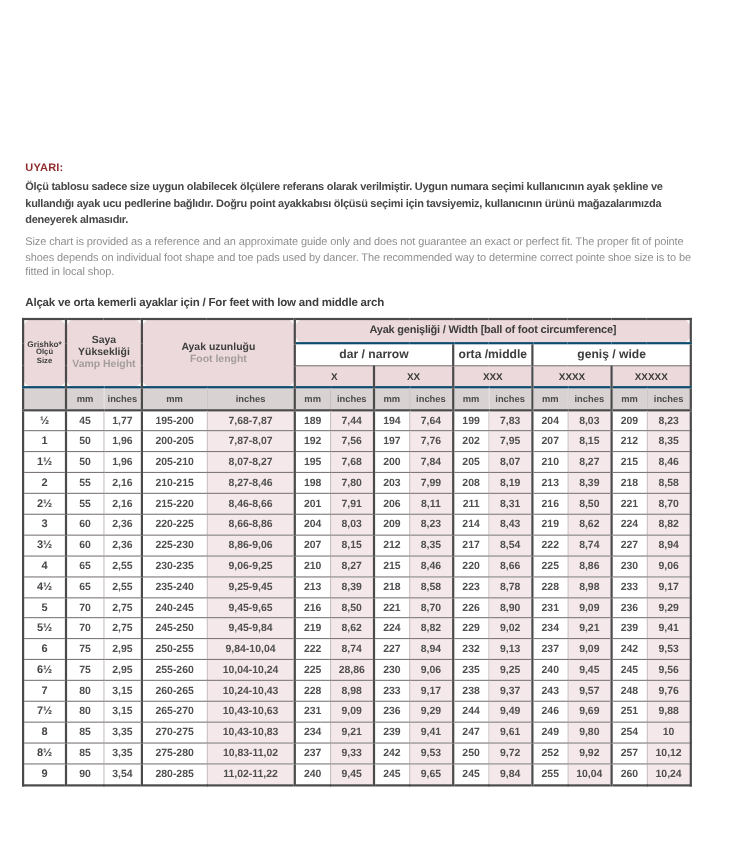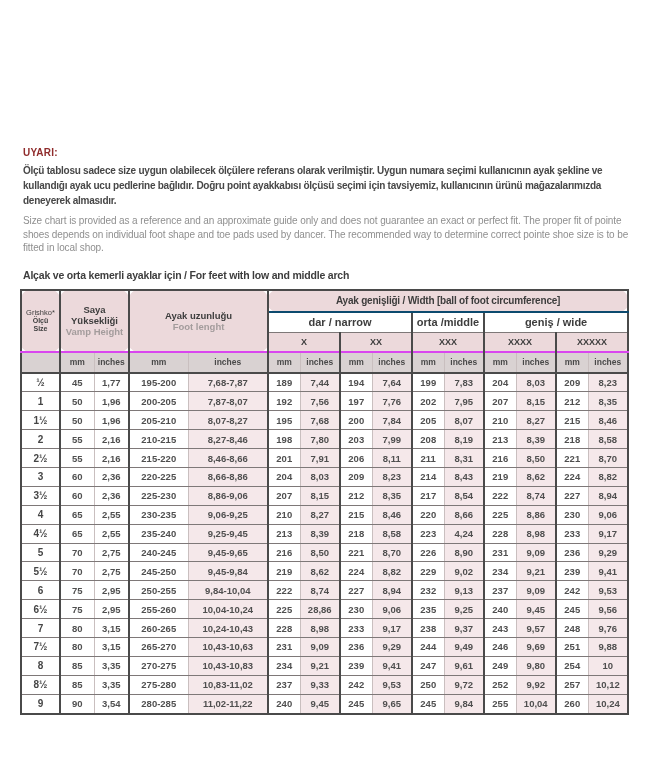--- a/index.html
+++ b/index.html
@@ -18,27 +18,27 @@
   table{border-collapse:collapse;table-layout:fixed;width:607px;margin:8px 0 0 20px;border:2px solid #4a4a4a;}
   th,td{padding:0;text-align:center;vertical-align:middle;
         border-left:1px solid #c9bfbf;border-right:1px solid #c9bfbf;
         border-top:1px solid #7e7878;border-bottom:1px solid #7e7878;
         overflow:hidden;white-space:nowrap;}
   .g{border-left:2px solid #4a4a4a;}
   tr.h1 th{height:20px;}
   tr.h2 th{height:19px;background:#ffffff;color:#3d3d3d;font-size:11px;font-weight:bold;border-top:2px solid #0c4a6e;}
   tr.h3 th{height:18px;background:#ecd9db;color:#3d3d3d;font-size:9px;font-weight:bold;border-top:1px solid #4a4a4a;}
   tr.h4 th{height:19px;background:#d9d2d2;color:#4a4a4a;font-size:8.5px;font-weight:bold;
-           border-top:2px solid #d946ef;border-bottom:2px solid #4a4a4a;}
+           border-top:2px solid #0c4a6e;border-bottom:2px solid #4a4a4a;}
   .pinkhead{background:#ecd9db;border-radius:9px;}
   .width-title{color:#3d3d3d;font-size:10px;font-weight:bold;letter-spacing:-0.2px;}
   .hcell .tr-line{color:#3d3d3d;font-size:9.5px;font-weight:bold;line-height:11px;white-space:normal;}
   .hcell .en-line{color:#a39c9c;font-size:9.5px;font-weight:bold;line-height:11px;white-space:normal;}
   .size-head div{line-height:8px;color:#3d3d3d;}
-  .size-head .brand{font-size:7.5px;font-weight:normal;}
+  .size-head .brand{font-size:7.5px;font-weight:bold;}
   .size-head .sub{font-size:7px;font-weight:bold;}
   tbody td{height:17.9px;font-size:9.5px;font-weight:bold;color:#4f4f4f;background:#ffffff;}
   tbody td.tint{background:#f5e8ea;}
   tbody td.size-col{font-size:10px;color:#454545;}
 </style>
 </head>
 <body>
 
 <div class="page">
 
@@ -258,21 +258,21 @@
           <td class="size-col">4½</td>
           <td class="g">65</td>
           <td class="">2,55</td>
           <td class="g">235-240</td>
           <td class="tint">9,25-9,45</td>
           <td class="g">213</td>
           <td class="tint">8,39</td>
           <td class="g">218</td>
           <td class="tint">8,58</td>
           <td class="g">223</td>
-          <td class="tint">4,24</td>
+          <td class="tint">8,78</td>
           <td class="g">228</td>
           <td class="tint">8,98</td>
           <td class="g">233</td>
           <td class="tint">9,17</td>
         </tr>
         <tr>
           <td class="size-col">5</td>
           <td class="g">70</td>
           <td class="">2,75</td>
           <td class="g">240-245</td>

